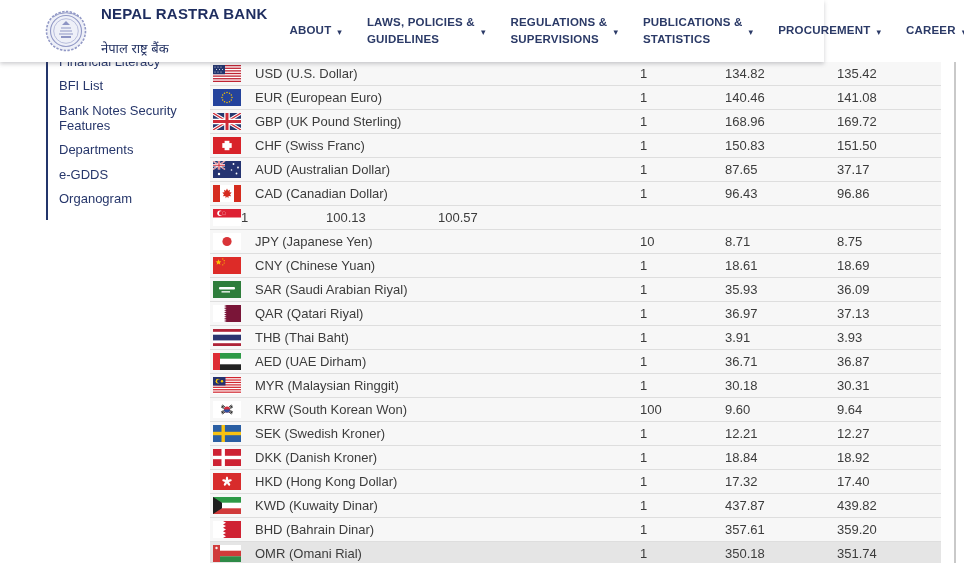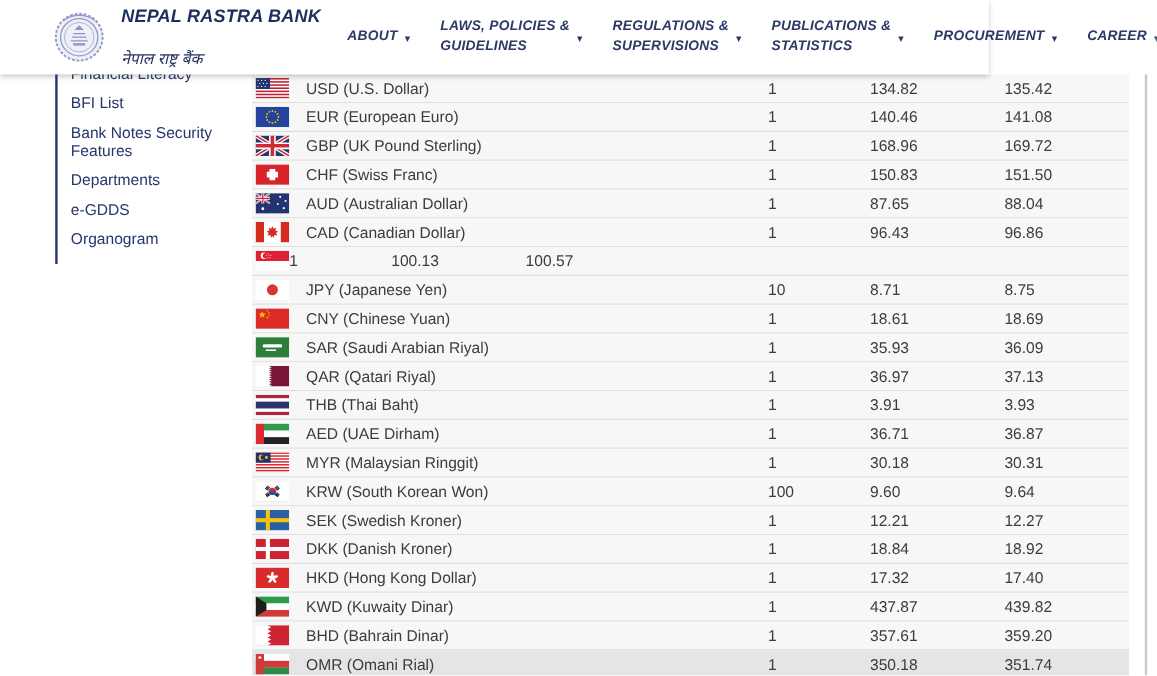--- a/index.html
+++ b/index.html
@@ -6,21 +6,21 @@
   body{
     width:964px;height:563px;overflow:hidden;position:relative;
     background:#ffffff;
     font-family:"Liberation Sans","DejaVu Sans",sans-serif;
     -webkit-font-smoothing:antialiased;
   }
   
   .topbar{
     position:absolute;top:0;left:0;width:824px;height:62px;background:#fff;
     box-shadow:0 2px 4px rgba(80,80,90,0.28);
-    display:flex;align-items:center;z-index:10;font-style:italic;
+    display:flex;align-items:center;z-index:10;
   }
   .brand{display:flex;align-items:center;margin-left:45px;cursor:pointer;flex:none;}
   .seal{width:42px;height:46px;flex:none;}
   .brand-text{margin-left:14px;line-height:1.15;}
   .brand-en{font-size:15px;font-weight:700;color:#1e2d5f;letter-spacing:.2px;}
   .brand-np{font-size:13px;color:#1e2d5f;margin-top:19px;}
   .main-nav{display:flex;align-items:center;margin-left:22px;gap:25px;}
   .nav-item{display:flex;align-items:center;gap:6px;cursor:pointer;flex:none;}
   .nav-label{
     font-size:11.5px;font-weight:700;color:#2b3a67;letter-spacing:.2px;
@@ -230,21 +230,21 @@
             <circle cx="25" cy="6.5" r=".9"></circle>
             <circle cx="23.5" cy="12.5" r=".9"></circle>
             <circle cx="18.5" cy="9" r=".8"></circle>
             <circle cx="6" cy="13" r="1.2"></circle>
           </g>
         </svg>
       </span>
     <span class="c-name">AUD (Australian Dollar)</span>
     <span class="c-unit">1</span>
     <span class="c-buy">87.65</span>
-    <span class="c-sell">88.04</span>
+    <span class="c-sell">37.17</span>
   </div>
 
   <div class="rate-row">
     <span class="flag">
         <svg viewBox="0 0 28 17" preserveAspectRatio="none">
           <rect width="28" height="17" fill="#fff"></rect>
           <rect width="7" height="17" fill="#d52b1e"></rect>
           <rect x="21" width="7" height="17" fill="#d52b1e"></rect>
           <path fill="#d52b1e" d="M14 3.6 l1.1 2.1 1.9 -0.9 -0.5 2.4 2.2 0.4 -1.7 1.8 1.2 1.8 -2.6 -0.3 -0.3 2.3 -1.3 -1.6 -1.3 1.6 -0.3 -2.3 -2.6 0.3 1.2 -1.8 -1.7 -1.8 2.2 -0.4 -0.5 -2.4 1.9 0.9 z"></path>
         </svg>

